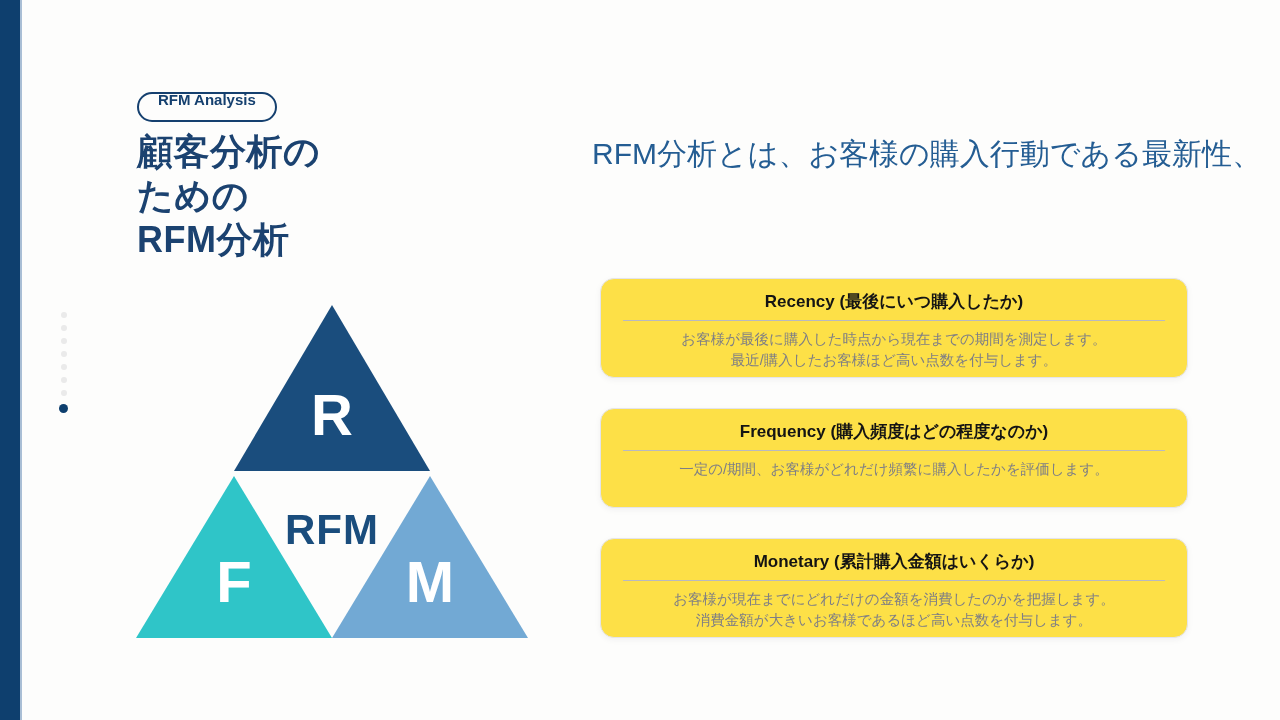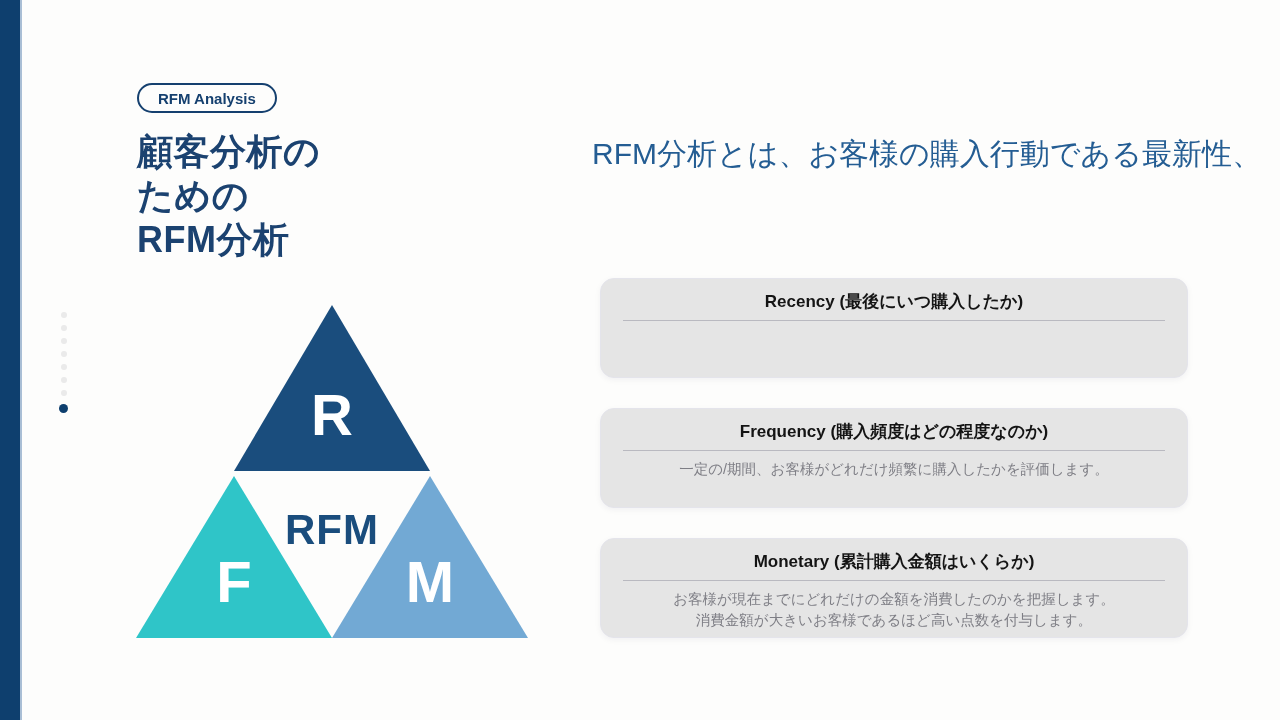--- a/index.html
+++ b/index.html
@@ -13,24 +13,24 @@
   
   .left-bar {
     position:absolute; left:0; top:0;
     width:22px; height:720px;
     background:#0e3f6e;
     border-right:2px solid #a9bed5;
   }
 
   
   .badge {
-    position:absolute; left:137px; top:83px;
+    position:absolute; left:137px; top:92px;
     height:30px;
-    display:inline-flex; align-items:center;
-    padding:0 19px;
+    display:inline-flex; align-items:flex-end;
+    padding:12px 19px;
     border:2.5px solid #15406f;
     border-radius:999px;
     color:#15406f;
     font-size:15px; font-weight:700;
     background:#fdfdfc;
   }
 
   
   .title {
     position:absolute; left:137px; top:130px;
@@ -79,21 +79,21 @@
   .tri-center { font-size:42px; letter-spacing:1px; }
 
   
   .cards {
     position:absolute; left:600px; top:278px;
     width:588px;
     display:flex; flex-direction:column; gap:30px;
   }
   .card {
     height:100px;
-    background:#e5e5e5;
+    background:#fde047;
     border:1px solid #e4e4eb;
     border-radius:14px;
     box-shadow:0 2px 6px rgba(20,20,60,0.05);
     padding:11px 22px 0;
     text-align:center;
   }
   .card-title {
     font-size:17px; font-weight:700;
     color:#141414; line-height:24px;
     white-space:nowrap;
@@ -147,20 +147,24 @@
   <text class="tri-center" x="196" y="239" fill="#1a4d7d">RFM</text>
   <text class="tri-letter" x="98" y="297">F</text>
   <text class="tri-letter" x="294" y="297">M</text>
 </svg>
 
 <div class="cards">
 
   <div class="card">
     <div class="card-title">Recency (最後にいつ購入したか)</div>
     <hr class="card-sep">
+    <div class="card-body">
+      <div>お客様が最後に購入した時点から現在までの期間を測定します。</div>
+      <div>最近/購入したお客様ほど高い点数を付与します。</div>
+    </div>
   </div>
 
   <div class="card">
     <div class="card-title">Frequency (購入頻度はどの程度なのか)</div>
     <hr class="card-sep">
     <div class="card-body">
       <div>一定の/期間、お客様がどれだけ頻繁に購入したかを評価します。</div>
     </div>
   </div>
 

